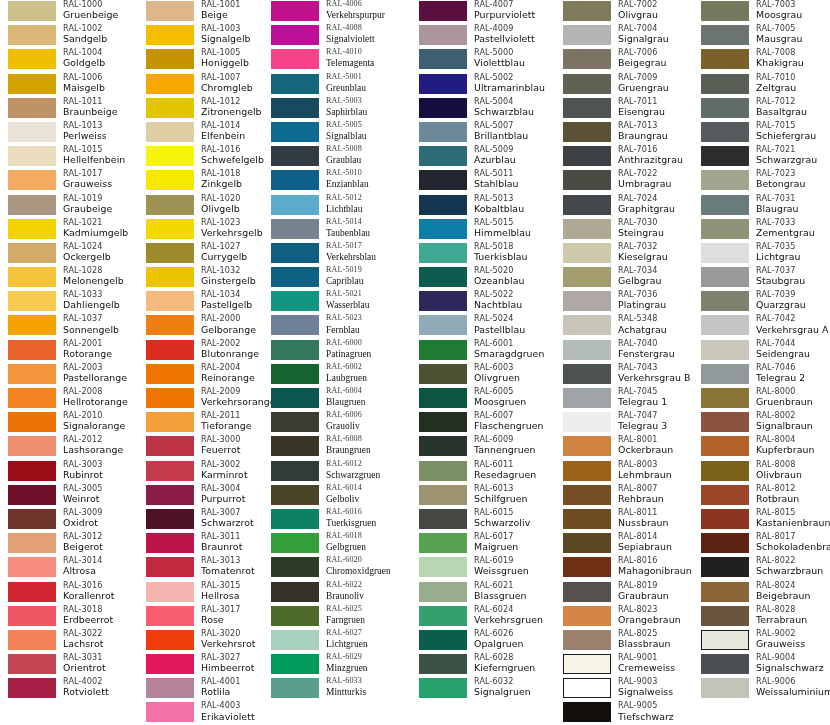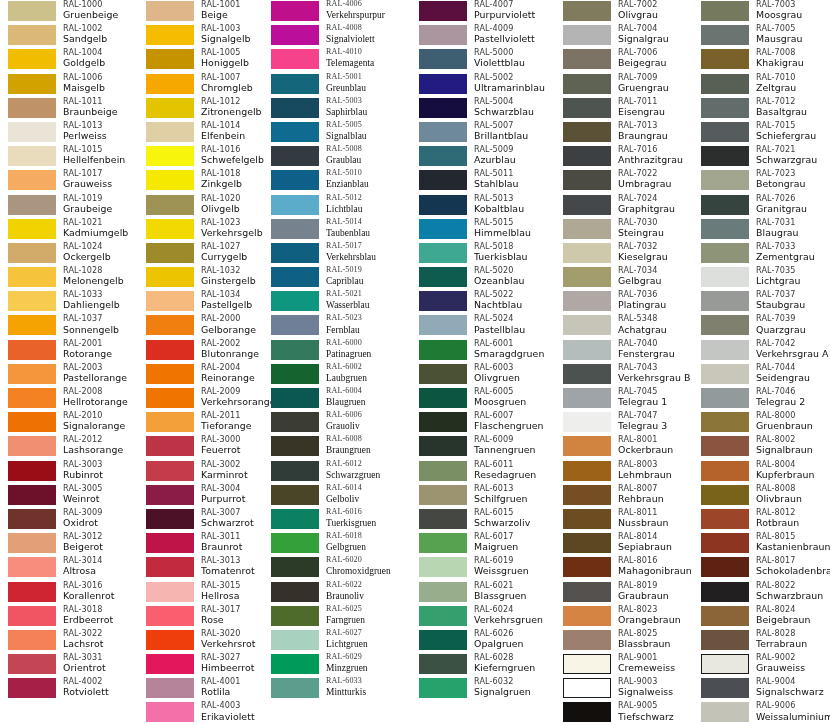--- a/index.html
+++ b/index.html
@@ -1167,27 +1167,20 @@
         </div>
       </div>
       <div class="row">
         <div class="swatch" style="background: rgb(163, 166, 142);"></div>
         <div class="labels">
           <span class="code">RAL-7023</span>
           <span class="name">Betongrau</span>
         </div>
       </div>
       <div class="row">
-        <div class="swatch" style="background: rgb(54, 68, 64);"></div>
-        <div class="labels">
-          <span class="code">RAL-7026</span>
-          <span class="name">Granitgrau</span>
-        </div>
-      </div>
-      <div class="row">
         <div class="swatch" style="background: rgb(106, 123, 124);"></div>
         <div class="labels">
           <span class="code">RAL-7031</span>
           <span class="name">Blaugrau</span>
         </div>
       </div>
       <div class="row">
         <div class="swatch" style="background: rgb(142, 148, 119);"></div>
         <div class="labels">
           <span class="code">RAL-7033</span>

